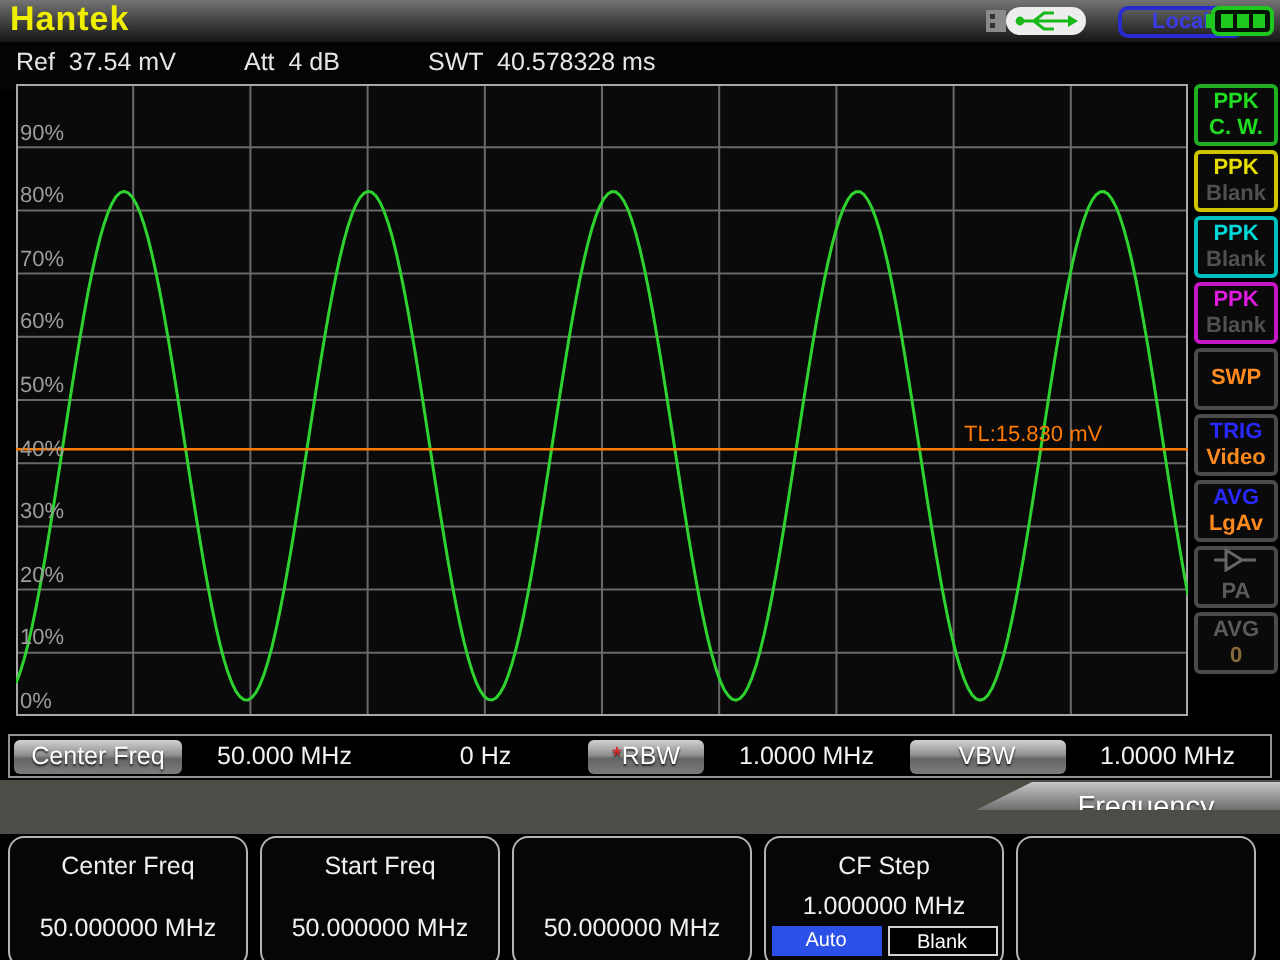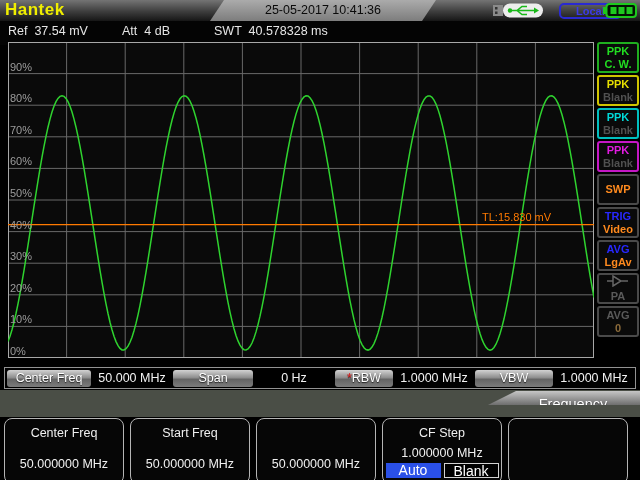--- a/index.html
+++ b/index.html
@@ -65,32 +65,29 @@
     color:#fff;font-size:14.5px;line-height:26px;text-align:center;
     padding-left:18px;box-sizing:border-box;text-shadow:0 1px 1px #333;}
   
   .softkeys{position:absolute;left:4px;top:418px;display:flex;gap:6px;}
   .sk{position:relative;width:120px;height:66px;box-sizing:border-box;background:#060606;
     border:1px solid #b4b4b4;border-radius:8px;color:#f0f0f0;cursor:pointer;}
   .sk-title{position:absolute;top:7px;left:0;width:100%;text-align:center;font-size:12.5px;}
   .sk-value{position:absolute;top:38px;left:0;width:100%;text-align:center;font-size:12.5px;}
   .sk-value.hi{top:27px;}
   .sk-toggle{position:absolute;top:44px;left:0;width:100%;display:flex;justify-content:center;gap:3px;}
-  .tg{width:55px;height:15px;line-height:15px;text-align:center;font-size:14px;color:#fff;box-sizing:border-box;}
+  .tg{width:55px;height:15px;line-height:15px;text-align:center;font-size:10px;color:#fff;box-sizing:border-box;}
   .tg-on{background:#2a50e8;}
   .tg-off{background:#000;border:1px solid #d2d2d2;}
 </style>
 </head>
 <body>
 
 <div class="topbar">
   <span class="logo">Hantek</span>
-  <div class="datebanner">
-    <span>25-05-2017 10:41:36</span>
-  </div>
   <span class="usb">
     <svg width="52" height="17" viewBox="0 0 52 17">
       <rect x="0" y="3" width="10" height="11" fill="#8a8a8a"></rect>
       <rect x="2" y="5" width="2.5" height="2.5" fill="#333"></rect>
       <rect x="2" y="9.5" width="2.5" height="2.5" fill="#333"></rect>
       <rect x="10" y="1.5" width="40" height="14" rx="7" fill="#ededed"></rect>
       <circle cx="17" cy="8.5" r="2.2" fill="#18b818"></circle>
       <path d="M17 8.5 H42 M24 8.5 L29 4.5 H34 M24 8.5 L29 12.5 H34" stroke="#18b818" stroke-width="1.6" fill="none"></path>
       <path d="M41 5.5 L46 8.5 L41 11.5 Z" fill="#18b818"></path>
     </svg>
@@ -192,21 +189,20 @@
   </div>
   <div class="side-btn" style="border-color: rgb(74, 74, 74);">
     <span style="color: rgb(90, 90, 90);">AVG</span>
     <span style="color: rgb(138, 106, 58);">0</span>
   </div>
 </div>
 
 <div class="statusbar">
   <span class="sb-label w-cf">Center Freq</span>
   <span class="sb-value">50.000 MHz</span>
-  <span class="sb-label w-span">Span</span>
   <span class="sb-value">0 Hz</span>
   <span class="sb-label w-rbw"><span class="red">*</span><span>RBW</span></span>
   <span class="sb-value">1.0000 MHz</span>
   <span class="sb-label w-vbw">VBW</span>
   <span class="sb-value">1.0000 MHz</span>
 </div>
 
 <div class="band"></div>
 <div class="freqtab">
   <span>Frequency</span>

